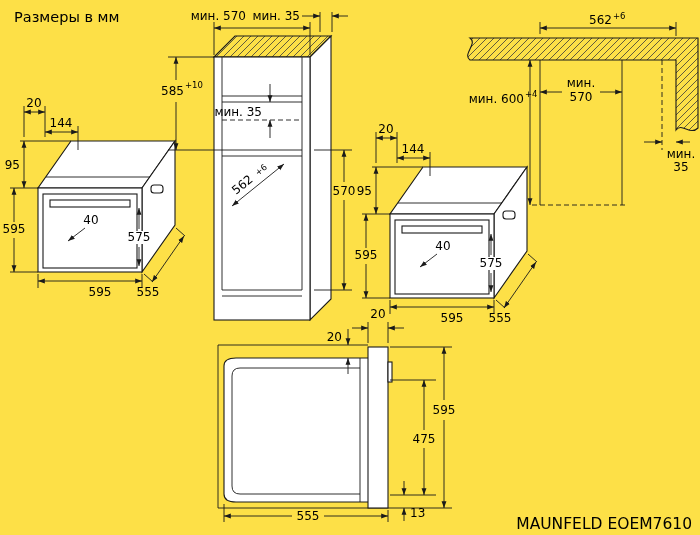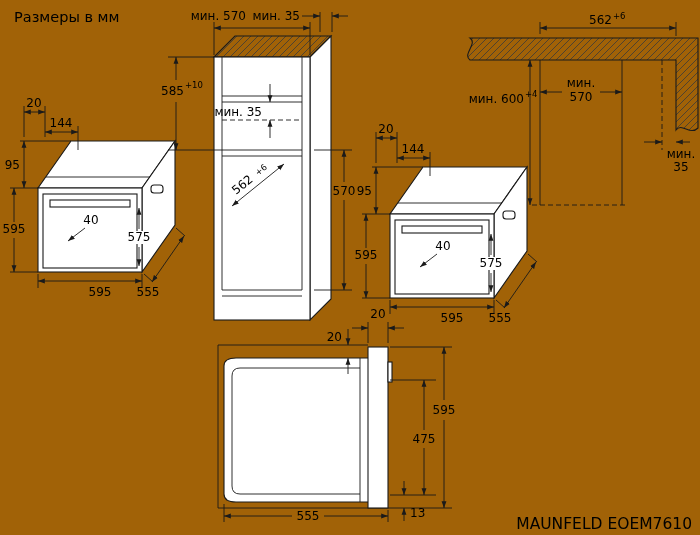--- a/index.html
+++ b/index.html
@@ -1,16 +1,16 @@
 <!DOCTYPE html>
 <html><head>
 <meta charset="utf-8">
 <style>
   html,body{margin:0;padding:0;background:#fff;}
-  #stage{width:700px;height:535px;background:#a16207;position:relative;overflow:hidden;}
+  #stage{width:700px;height:535px;background:#fde047;position:relative;overflow:hidden;}
   svg{display:block;}
   .face{fill:#fff;stroke:#1a1a1a;stroke-width:1.1;stroke-linejoin:miter;}
   .hatchface{fill:url(#h);stroke:#1a1a1a;stroke-width:1.1;}
   .thin{fill:none;stroke:#1a1a1a;stroke-width:0.9;}
   .dash{fill:none;stroke:#1a1a1a;stroke-width:0.9;stroke-dasharray:5 3;}
   .dim{fill:none;stroke:#1a1a1a;stroke-width:0.9;}
   .lblbg{fill:#fff;stroke:none;}
   text{font-family:"DejaVu Sans","Liberation Sans",sans-serif;font-size:12px;fill:#000;}
   .sup{font-size:8.5px;}
   .t-title{font-size:14.5px;}

